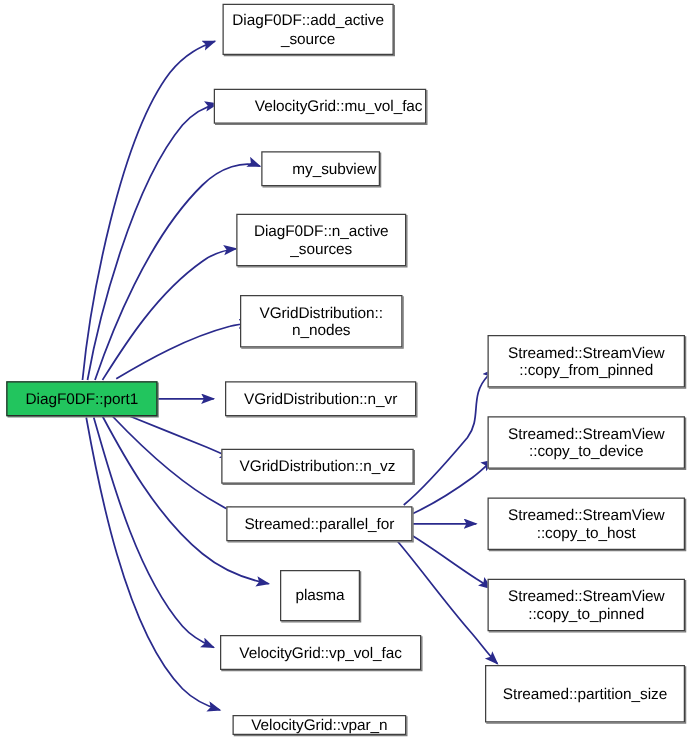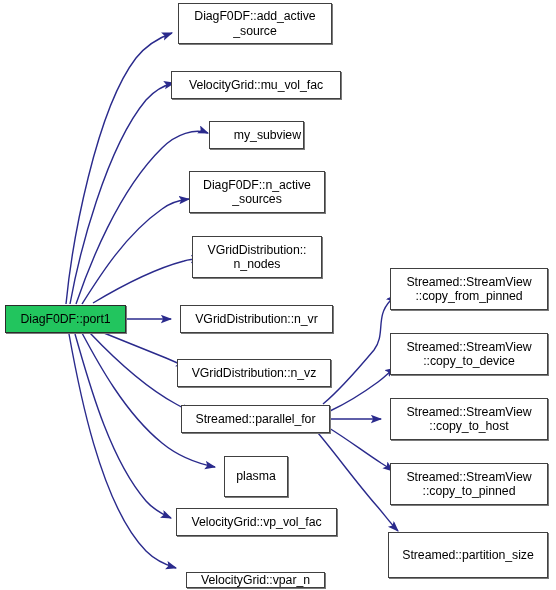--- a/index.html
+++ b/index.html
@@ -75,23 +75,23 @@
         <path d="M323,404 C340,390 358,369 374,350 C386,334 375,317 390,301 C392,299 394,297 396,295"></path>
         <path d="M330,411 C347,403 363,393 378,382 C385,377 389,372 395,368"></path>
         <path d="M330,419 L381,419"></path>
         <path d="M329,428 C347,439 364,452 381,463 C386,466 389,468 393,471"></path>
         <path d="M318,433 C335,453 356,482 376,505 C384,514 390,523 398,531"></path>
       </g>
   </svg>
 
   <div id="nodes">
       <div class="node root" style="left: 5px; top: 305px; width: 121px; height: 28px;"><span class="node-label">DiagF0DF::port1</span></div>
-      <div class="node" style="left: 178px; top: 3px; width: 154px; height: 41px;"><span class="node-label">DiagF0DF::add_active
+      <div class="node" style="left: 178px; top: 3px; width: 137px; height: 41px;"><span class="node-label">DiagF0DF::add_active
 _source</span></div>
-      <div class="node" style="left: 171px; top: 71px; width: 170px; height: 28px;"><span class="node-label">VelocityGrid::mu_vol_fac</span></div>
+      <div class="node" style="left: 171px; top: 71px; width: 170px; height: 28px; justify-content: flex-end;"><span class="node-label">VelocityGrid::mu_vol_fac</span></div>
       <div class="node" style="left: 209px; top: 121px; width: 95px; height: 28px; justify-content: flex-end;"><span class="node-label">my_subview</span></div>
       <div class="node" style="left: 189px; top: 171px; width: 136px; height: 42px;"><span class="node-label">DiagF0DF::n_active
 _sources</span></div>
       <div class="node" style="left: 192px; top: 236px; width: 130px; height: 42px;"><span class="node-label">VGridDistribution::
 n_nodes</span></div>
       <div class="node" style="left: 180px; top: 305px; width: 153px; height: 28px;"><span class="node-label">VGridDistribution::n_vr</span></div>
       <div class="node" style="left: 177px; top: 359px; width: 154px; height: 28px; align-items: center;"><span class="node-label">VGridDistribution::n_vz</span></div>
       <div class="node" style="left: 181px; top: 405px; width: 149px; height: 28px;"><span class="node-label">Streamed::parallel_for</span></div>
       <div class="node" style="left: 224px; top: 456px; width: 64px; height: 41px;"><span class="node-label">plasma</span></div>
       <div class="node" style="left: 176px; top: 508px; width: 161px; height: 28px;"><span class="node-label">VelocityGrid::vp_vol_fac</span></div>

